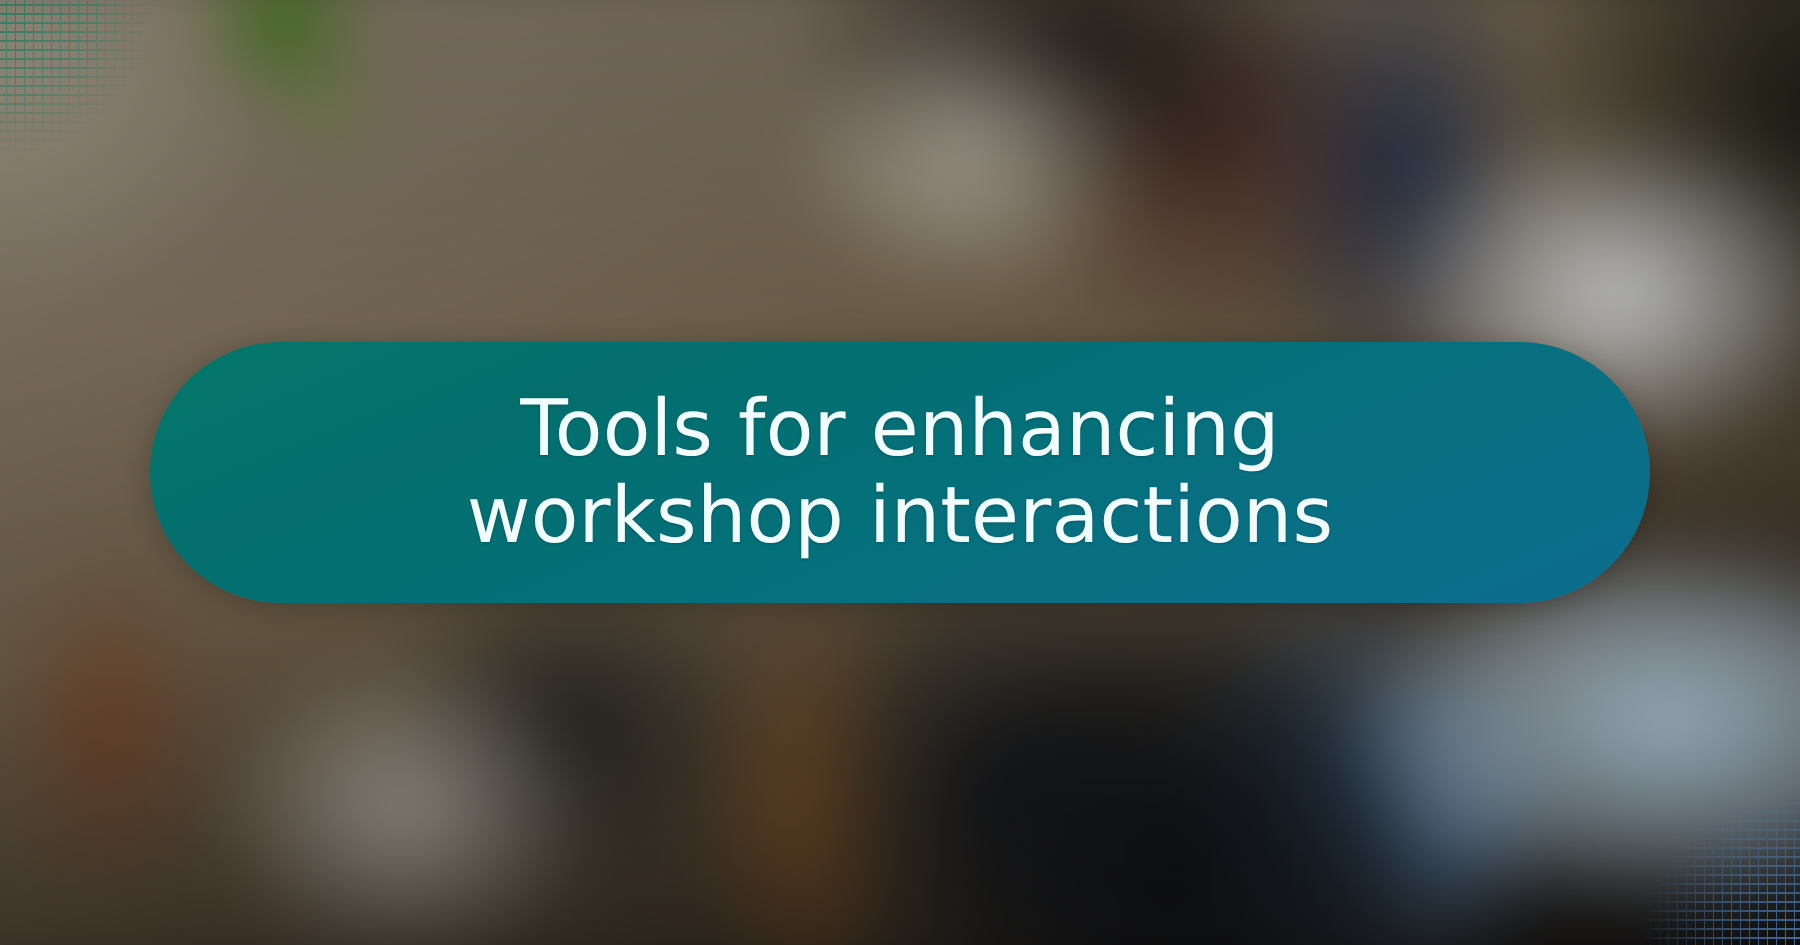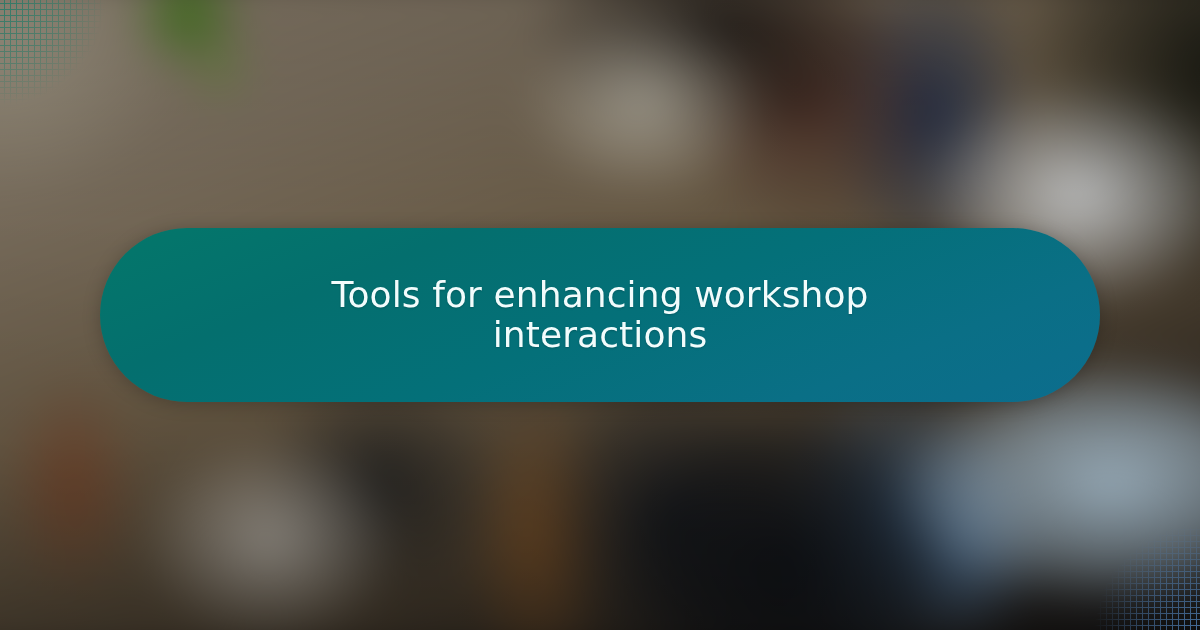--- a/index.html
+++ b/index.html
@@ -104,21 +104,21 @@
     background: linear-gradient(158deg, #04776a 0%, #046f6e 26%, #047079 52%, #0a6f86 78%, #0c6d8e 100%);
     display: flex;
     align-items: center;
     justify-content: center;
     box-shadow: 0 2px 18px rgba(0,0,0,0.22);
   }
 
   .pill-title {
     margin: 0;
     color: #f2fcfc;
-    font-size: 36px;
+    font-size: 52px;
     line-height: 1.12;
     font-weight: 400;
     text-align: center;
     letter-spacing: 0.1px;
     padding: 0 40px;
     text-shadow: 0 1px 2px rgba(0,0,0,0.18);
     max-width: 660px;
   }
 </style>
 </head>

